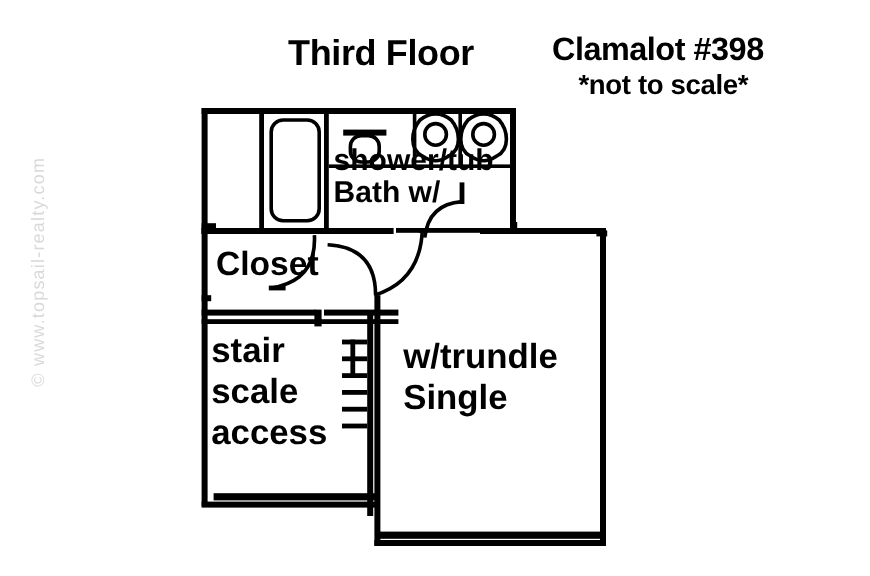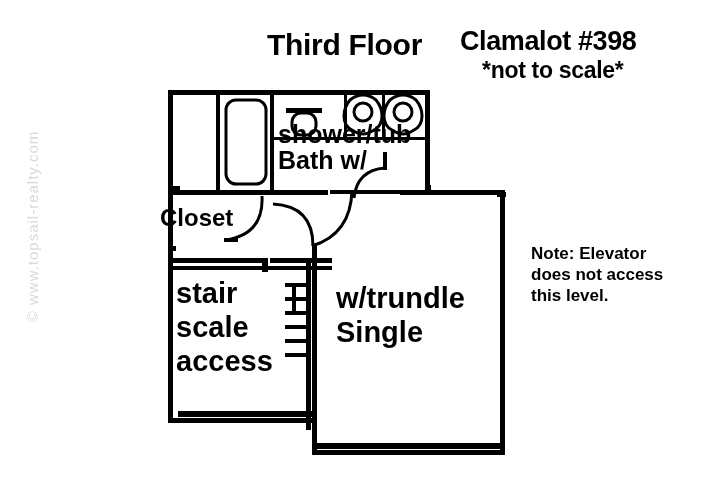--- a/index.html
+++ b/index.html
@@ -36,21 +36,20 @@
 
   
   .title-third-floor {
     position: absolute;
     left: 240px;
     top: 28px;
     font-size: 30px;
     font-weight: bold;
     letter-spacing: -0.3px;
     white-space: nowrap;
-    margin-left: 27px;
   }
   .title-unit {
     position: absolute;
     left: 460px;
     top: 26px;
     font-size: 27px;
     font-weight: bold;
     letter-spacing: -0.4px;
     white-space: nowrap;
   }
@@ -93,23 +92,23 @@
     line-height: 1.02;
     white-space: nowrap;
   }
   .lbl-bath {
     left: 278px;
     top: 122px;
     font-size: 25px;
   }
   .lbl-bath span { display: block; }
   .lbl-closet {
-    left: 160px;
+    left: 180px;
     top: 206px;
-    font-size: 24px;
+    font-size: 28px;
     text-align: center;
   }
   .lbl-stair {
     left: 176px;
     top: 276px;
     font-size: 29px;
     line-height: 1.18;
   }
   .lbl-stair span { display: block; }
   .lbl-single {
@@ -124,25 +123,20 @@
 <body>
 
 <div id="page">
 
   <div class="watermark">© www.topsail-realty.com</div>
 
   <div class="title-third-floor">Third Floor</div>
   <div class="title-unit">Clamalot #398</div>
   <div class="title-scale">*not to scale*</div>
 
-  <div class="note">
-    <span>Note: Elevator</span>
-    <span>does not access</span>
-    <span>this level.</span>
-  </div>
 
   <svg id="plan" viewBox="0 0 725 480">
     <g fill="none" stroke="#000000" stroke-linecap="butt">
 
       <rect x="168" y="90" width="262" height="5" fill="#000" stroke="none"></rect>
 
       <rect x="168" y="90" width="5" height="105" fill="#000" stroke="none"></rect>
 
       <rect x="425" y="90" width="5" height="105" fill="#000" stroke="none"></rect>
 

